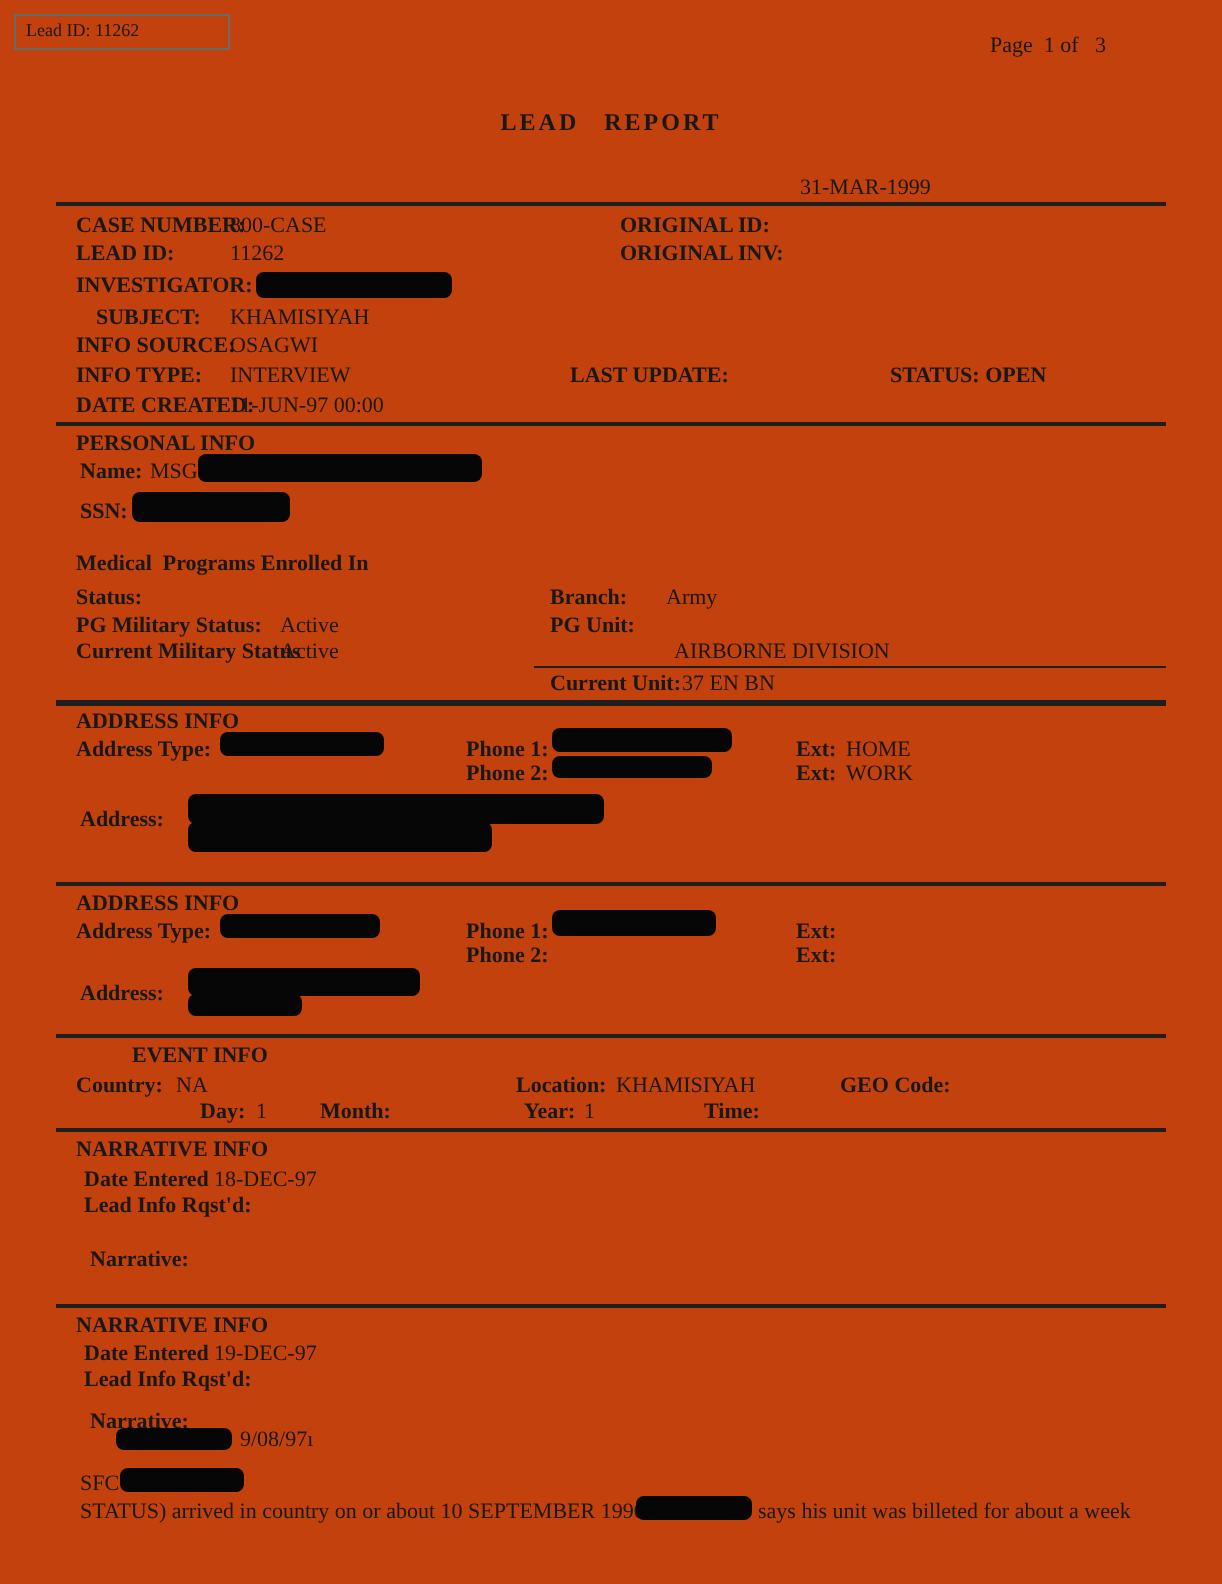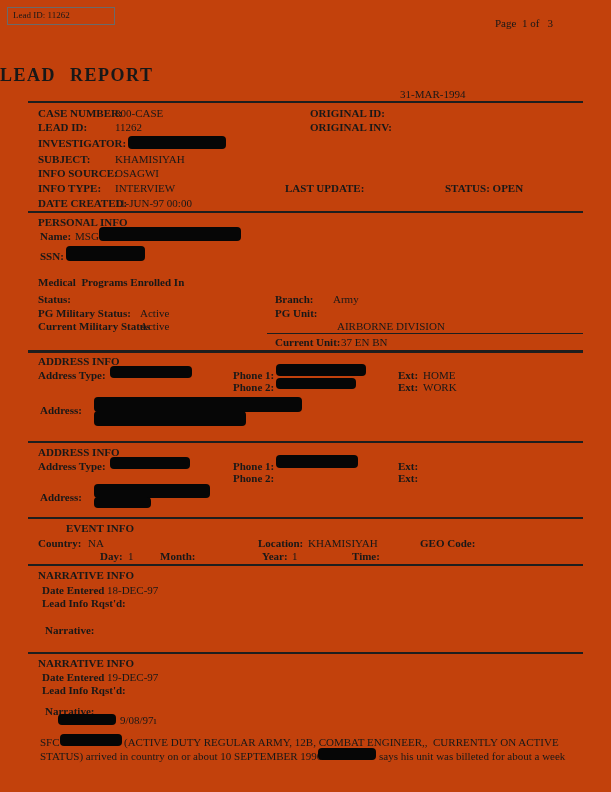--- a/index.html
+++ b/index.html
@@ -18,37 +18,37 @@
 </style>
 </head>
 <body>
 
 <div class="page">
 
   <div class="boxed" style="left:7px;top:7px;width:108px;height:18px;"></div>
   <span class="a" style="left:13px;top:10px;font-size:9px;">Lead ID: 11262</span>
   <span class="a" style="left:495px;top:17px;">Page  1 of   3</span>
 
-  <div class="a b" style="left:0;top:65px;width:100%;text-align:left;font-size:18px;letter-spacing:1.5px;word-spacing:8px;">LEAD REPORT</div>
+  <div class="a b" style="left:0;top:55px;width:100%;text-align:center;font-size:12px;letter-spacing:1.5px;word-spacing:8px;">LEAD REPORT</div>
 
-  <span class="a" style="left:400px;top:88px;">31-MAR-1994</span>
+  <span class="a" style="left:400px;top:88px;">31-MAR-1999</span>
   <div class="hr" style="left:28px;top:101px;width:555px;height:2px;"></div>
 
   <span class="a b" style="left:38px;top:107px;">CASE NUMBER:</span>
   <span class="a" style="left:115px;top:107px;">800-CASE</span>
   <span class="a b" style="left:310px;top:107px;">ORIGINAL ID:</span>
 
   <span class="a b" style="left:38px;top:121px;">LEAD ID:</span>
   <span class="a" style="left:115px;top:121px;">11262</span>
   <span class="a b" style="left:310px;top:121px;">ORIGINAL INV:</span>
 
   <span class="a b" style="left:38px;top:137px;">INVESTIGATOR:</span>
   <div class="red" style="left:128px;top:136px;width:98px;height:13px;"></div>
 
-  <span class="a b" style="left:38px;top:153px;">SUBJECT:</span>
+  <span class="a b" style="left:48px;top:153px;">SUBJECT:</span>
   <span class="a" style="left:115px;top:153px;">KHAMISIYAH</span>
 
   <span class="a b" style="left:38px;top:167px;">INFO SOURCE:</span>
   <span class="a" style="left:115px;top:167px;">OSAGWI</span>
 
   <span class="a b" style="left:38px;top:182px;">INFO TYPE:</span>
   <span class="a" style="left:115px;top:182px;">INTERVIEW</span>
   <span class="a b" style="left:285px;top:182px;">LAST UPDATE:</span>
   <span class="a b" style="left:445px;top:182px;">STATUS: OPEN</span>
 
@@ -147,19 +147,18 @@
   <span class="a b" style="left:42px;top:671px;">Date Entered</span>
   <span class="a" style="left:107px;top:671px;">19-DEC-97</span>
   <span class="a b" style="left:42px;top:684px;">Lead Info Rqst'd:</span>
 
   <span class="a b" style="left:45px;top:705px;">Narrative:</span>
   <div class="red" style="left:58px;top:714px;width:58px;height:11px;"></div>
   <span class="a" style="left:120px;top:714px;">9/08/97ı</span>
 
   <span class="a" style="left:40px;top:736px;">SFC</span>
   <div class="red" style="left:60px;top:734px;width:62px;height:12px;"></div>
-  <span class="a" style="left:124px;top:736px;">(ACTIVE DUTY REGULAR ARMY, 12B, COMBAT ENGINEER,,  CURRENTLY ON ACTIVE</span>
 
   <span class="a" style="left:40px;top:750px;">STATUS) arrived in country on or about 10 SEPTEMBER 1990.</span>
   <div class="red" style="left:318px;top:748px;width:58px;height:12px;"></div>
   <span class="a" style="left:379px;top:750px;">says his unit was billeted for about a week</span>
 
 </div>
 
 </body></html>

